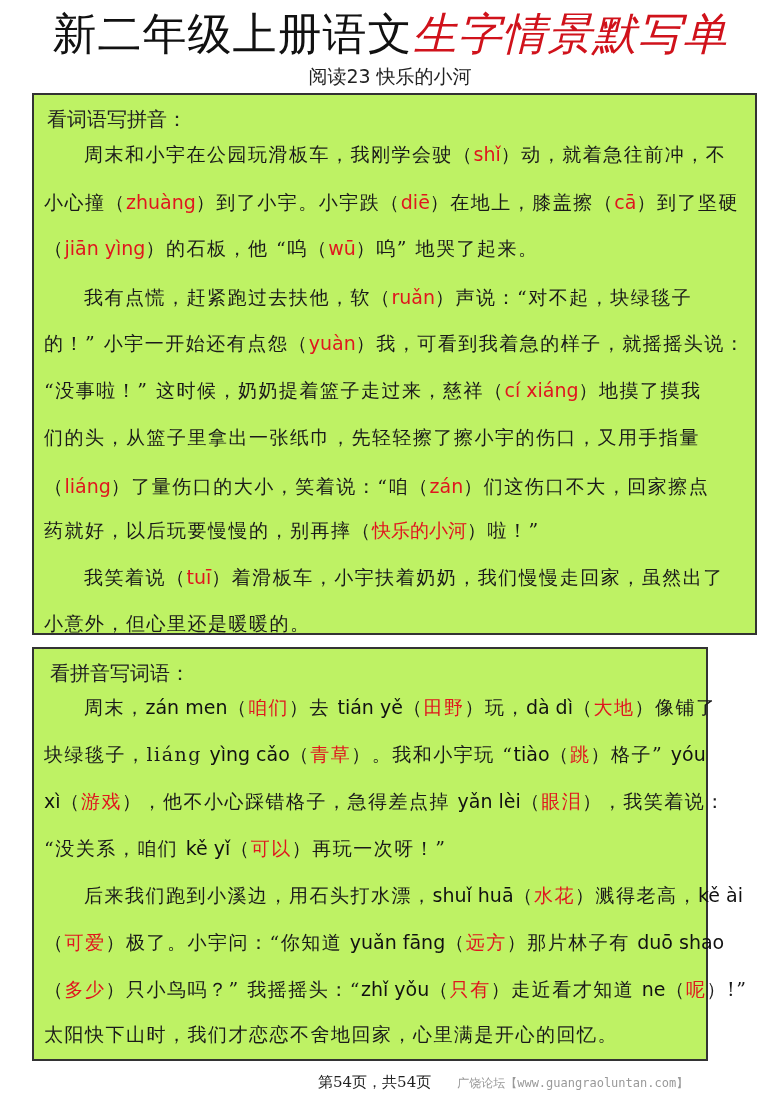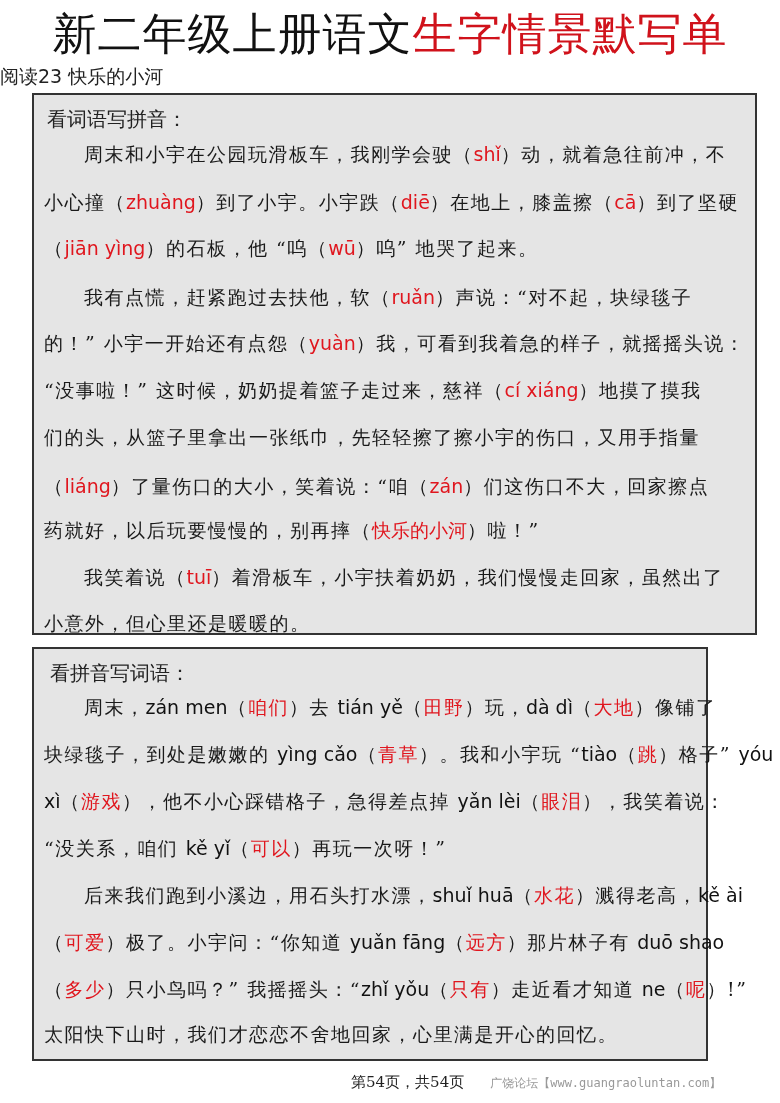--- a/index.html
+++ b/index.html
@@ -2,38 +2,38 @@
 <html><head>
 <meta charset="utf-8">
 <style>
   html, body { margin: 0; padding: 0; background: #ffffff; }
   body { width: 780px; height: 1103px; position: relative; overflow: hidden;
          font-family: "DejaVu Serif", "Liberation Serif", serif; color: #1a1a1a; }
   .title { position: absolute; top: 6px; left: 0; width: 780px; text-align: center;
            font-family: "DejaVu Sans", "Liberation Sans", sans-serif; font-size: 44px;
            line-height: 56px; letter-spacing: 1px; white-space: nowrap; }
   .title .black { color: #111111; margin-top: 12px; }
-  .title .red { color: #d0121b; }
-  .subtitle { position: absolute; top: 62px; left: 0; width: 780px; 
+  .title .red { color: #d0121b; font-style: italic; }
+  .subtitle { position: absolute; top: 62px; left: 0; width: 780px; text-align: center;
               font-family: "DejaVu Sans", "Liberation Sans", sans-serif; font-size: 19px;
               line-height: 28px; color: #222222; }
-  .box { position: absolute; border: 2px solid #333333; box-sizing: border-box; background: #e5e5e5; }
+  .box { position: absolute; border: 2px solid #333333; box-sizing: border-box; background: #bef264; }
   #box1 { left: 32px; top: 93px; width: 725px; height: 542px; }
   #box2 { left: 32px; top: 647px; width: 676px; height: 414px; }
   .section-head { position: absolute; font-family: "DejaVu Serif", "Liberation Serif", serif;
                   font-size: 20px; color: #222; white-space: nowrap; }
   #box1 .section-head { left: 13px; top: 11px; }
   #box2 .section-head { left: 16px; top: 11px; }
   .line { position: absolute; left: 10px; white-space: nowrap; font-size: 19px; color: #1a1a1a;
           font-family: "DejaVu Serif", "Liberation Serif", serif; letter-spacing: 1.5px; }
   .line.indent { left: 50px; }
   .py { font-family: "DejaVu Sans", "Liberation Sans", sans-serif; color: #e0161e; letter-spacing: 0; }
   .pyk { font-family: "DejaVu Sans", "Liberation Sans", sans-serif; color: #111; letter-spacing: 0; }
   .ans { color: #e0161e; font-family: "DejaVu Serif", "Liberation Serif", serif; }
-  .footer { position: absolute; top: 1073px; left: 318px; white-space: nowrap; font-size: 15px; margin-left: 33px; }
+  .footer { position: absolute; top: 1073px; left: 318px; white-space: nowrap; font-size: 15px; }
   .footer .page { color: #222; font-family: "DejaVu Serif", "Liberation Serif", serif; }
   .footer .site { color: #999; font-size: 12px; margin-left: 26px;
                   font-family: "DejaVu Sans Mono", "Liberation Mono", monospace; }
 </style>
 </head>
 <body>
 
 <div class="title"><span class="black">新二年级上册语文</span><span class="red">生字情景默写单</span></div>
 <div class="subtitle">阅读23 快乐的小河</div>
 
@@ -75,21 +75,21 @@
   </div>
 </div>
 
 <div class="box" id="box2">
   <div class="section-head">看拼音写词语：</div>
 
   <div class="line indent" style="top:46px">
     <span>周末，</span><span class="pyk">zán men</span><span>（</span><span class="ans">咱们</span><span>）去 </span><span class="pyk">tián yě</span><span>（</span><span class="ans">田野</span><span>）玩，</span><span class="pyk">dà dì</span><span>（</span><span class="ans">大地</span><span>）像铺了</span>
   </div>
   <div class="line" style="top:93px">
-    <span>块绿毯子，到处是嫩嫩的 </span><span class="pyk">yìng cǎo</span><span>（</span><span class="ans">青草</span><span>）。我和小宇玩 “</span><span class="pyk">tiào</span><span>（</span><span class="ans">跳</span><span>）格子” </span><span class="pyk">yóu</span>
+    <span>块绿毯子，liáng </span><span class="pyk">yìng cǎo</span><span>（</span><span class="ans">青草</span><span>）。我和小宇玩 “</span><span class="pyk">tiào</span><span>（</span><span class="ans">跳</span><span>）格子” </span><span class="pyk">yóu</span>
   </div>
   <div class="line" style="top:140px">
     <span class="pyk">xì</span><span>（</span><span class="ans">游戏</span><span>），他不小心踩错格子，急得差点掉 </span><span class="pyk">yǎn lèi</span><span>（</span><span class="ans">眼泪</span><span>），我笑着说：</span>
   </div>
   <div class="line" style="top:187px">
     <span>“没关系，咱们 </span><span class="pyk">kě yǐ</span><span>（</span><span class="ans">可以</span><span>）再玩一次呀！”</span>
   </div>
   <div class="line indent" style="top:234px">
     <span>后来我们跑到小溪边，用石头打水漂，</span><span class="pyk">shuǐ huā</span><span>（</span><span class="ans">水花</span><span>）溅得老高，</span><span class="pyk">kě ài</span>
   </div>

